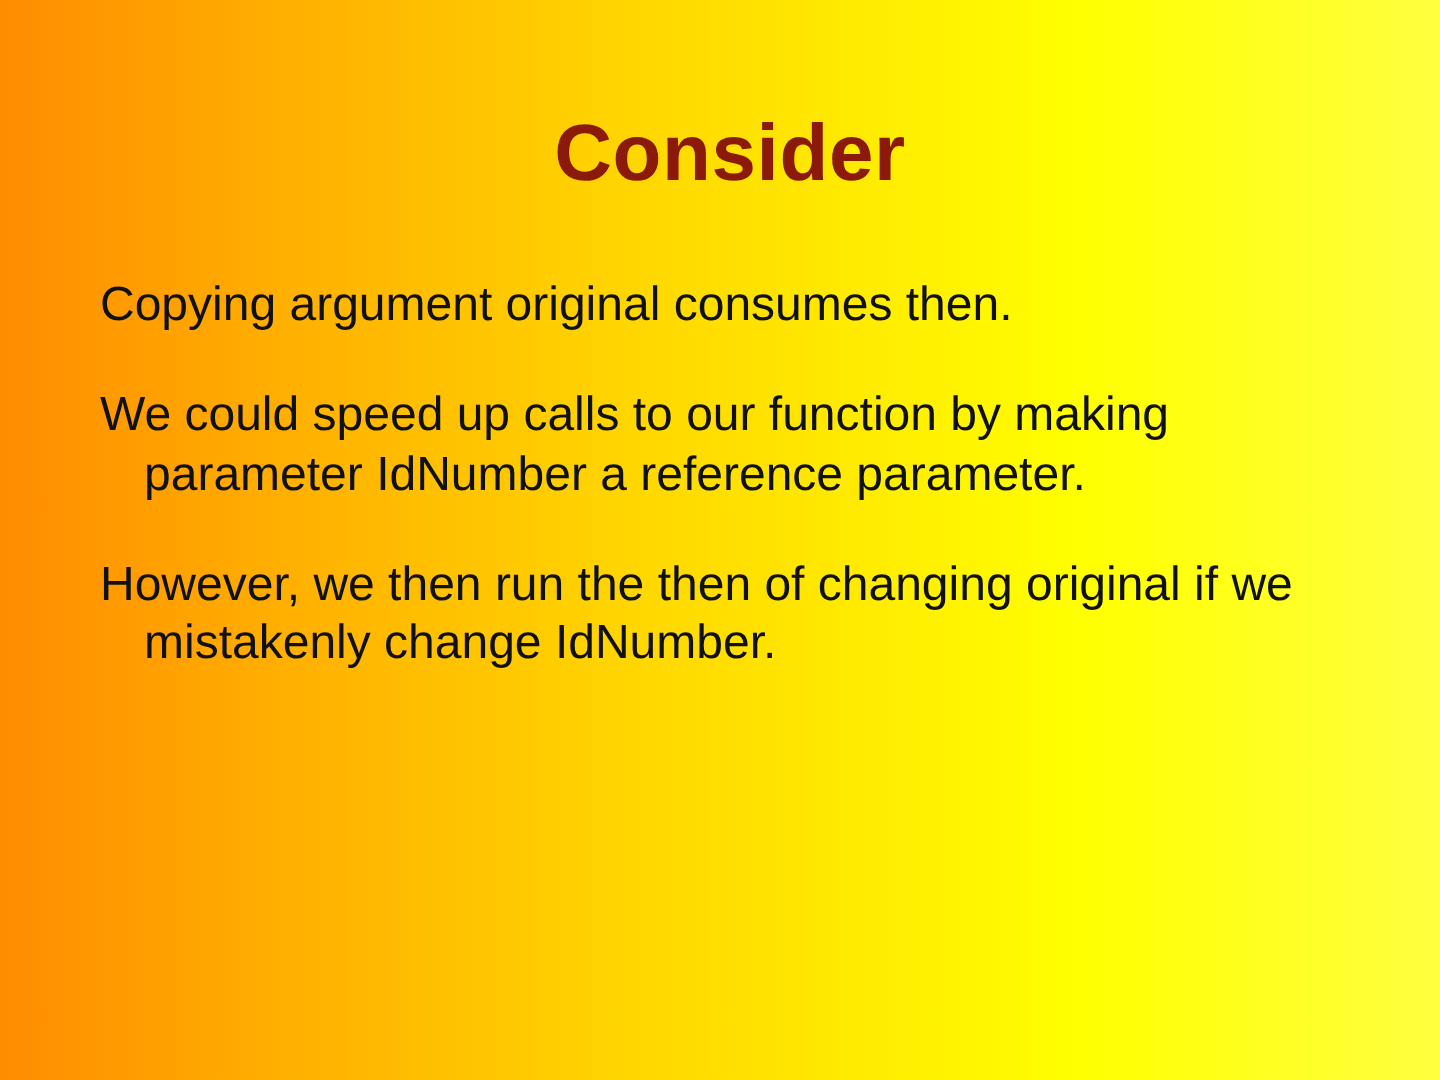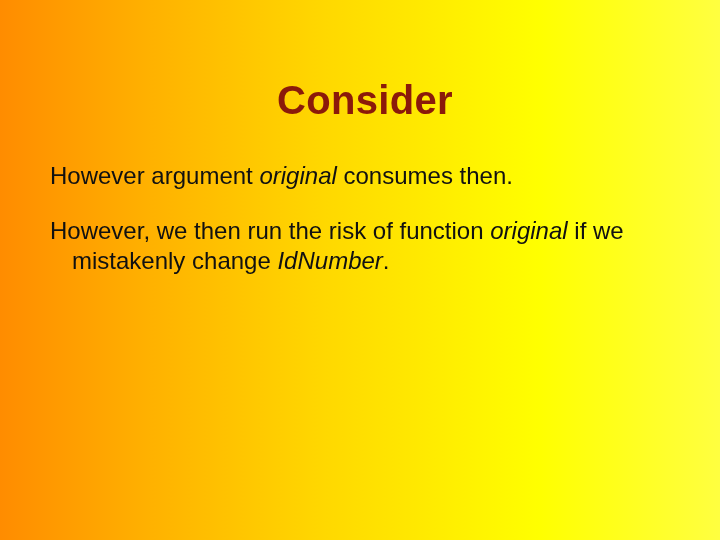--- a/index.html
+++ b/index.html
@@ -17,55 +17,57 @@
     color: #111;
     box-sizing: border-box;
     padding: 0 40px 0 50px;
     position: relative;
   }
   .title {
     font-family: "Trebuchet MS", "Segoe UI", Tahoma, sans-serif;
     font-size: 40px;
     color: #8b1a0a;
     text-align: center;
-    padding-top: 78px;
+    padding-top: 55px;
     margin: 0 0 38px 0;
     font-weight: 600;
     letter-spacing: 0.3px;
   }
   .body {
     font-family: "Trebuchet MS", Tahoma, Verdana, sans-serif;
     font-size: 24px;
     line-height: 1.22;
     color: #111;
   }
   .para {
     margin: 0 0 26px 0;
     text-indent: -22px;
     padding-left: 22px;
   }
   .para:last-child {
     margin-bottom: 0;
   }
   em, .ital {
-    font-style: italic;
   }
 </style>
 </head>
 <body>
 
 <div class="slide">
   <h1 class="title">Consider</h1>
 
   <div class="body">
 
     <p class="para">
-      <span>However argument </span><span class="ital">original</span><span> consumes then.</span>
+      <span>Copying argument </span><span class="ital">original</span><span> consumes then.</span>
     </p>
 
 
+    <p class="para">
+      <span>We could speed up calls to our function by making parameter </span><span class="ital">IdNumber</span><span> a reference parameter.</span>
+    </p>
 
     <p class="para">
-      <span>However, we then run the risk of function </span><span class="ital">original</span><span> if we mistakenly change </span><span class="ital">IdNumber</span><span>.</span>
+      <span>However, we then run the then of changing </span><span class="ital">original</span><span> if we mistakenly change </span><span class="ital">IdNumber</span><span>.</span>
     </p>
 
   </div>
 </div>
 
 </body></html>

